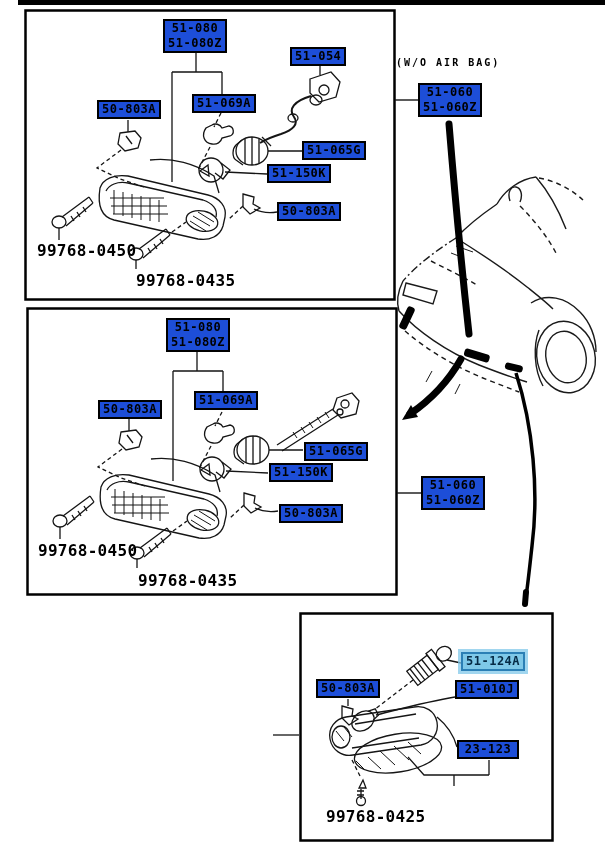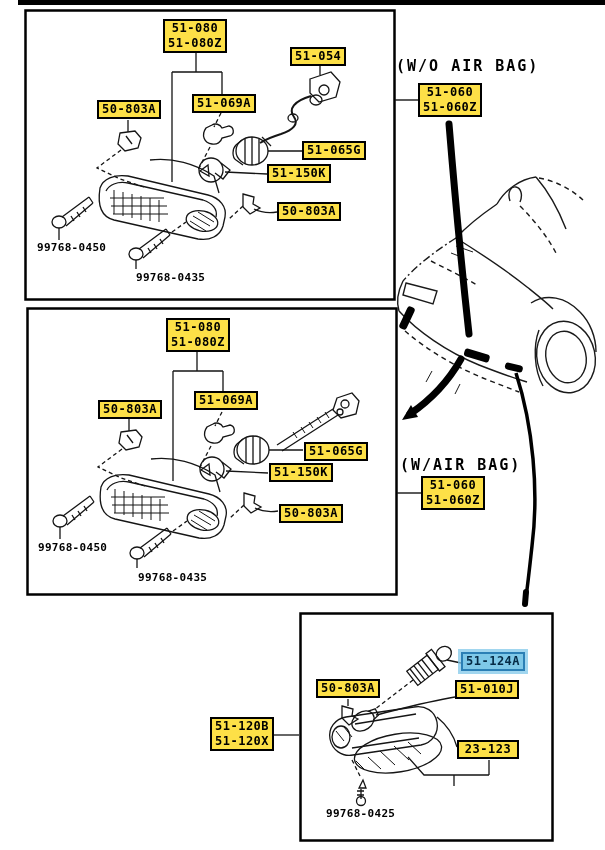--- a/index.html
+++ b/index.html
@@ -1,27 +1,27 @@
 <!DOCTYPE html>
 <html style="--hl: #7EC8E8; --hlb: #2B7FB5;"><head>
 <meta charset="utf-8">
 <style>
   html,body{margin:0;padding:0;background:#fff;}
   #stage{position:relative;width:605px;height:850px;background:#fff;overflow:hidden;
          font-family:"DejaVu Sans Mono",monospace;}
   #art{position:absolute;left:0;top:0;z-index:1;}
-  .plabel{position:absolute;z-index:3;border:2px solid #000;background:#fde047;
+  .plabel{position:absolute;z-index:3;border:2px solid #000;background:#1d4ed8;
           font-weight:bold;font-size:12px;line-height:15px;padding:0 3px;
           letter-spacing:.5px;white-space:nowrap;text-align:center;color:#000;cursor:pointer;}
   .plabel .ln{display:block;}
   .plabel.hl{background:var(--hl,#7EC8E8);border-color:var(--hlb,#2B7FB5);
              box-shadow:0 0 0 3px rgba(130,200,234,.75);color:#052a45;text-align:right;}
-  .ptext{position:absolute;z-index:3;font-weight:bold;font-size:11px;
+  .ptext{position:absolute;z-index:3;font-weight:bold;font-size:16px;
          letter-spacing:.3px;white-space:nowrap;color:#000;}
-  .caption{position:absolute;z-index:3;font-weight:bold;font-size:15px;
+  .caption{position:absolute;z-index:3;font-weight:bold;font-size:10px;
            letter-spacing:2px;white-space:nowrap;color:#000;}
 </style>
 </head>
 <body>
 
 <div id="stage">
 
   <svg id="art" width="605" height="850" viewBox="0 0 605 850">
 
     <rect x="18" y="0" width="587" height="5" fill="#000"></rect>
@@ -183,29 +183,24 @@
     <span class="ln">51-080Z</span>
   </div>
   <div class="plabel" style="left:98px;top:400px">50-803A</div>
   <div class="plabel" style="left:194px;top:391px">51-069A</div>
   <div class="plabel" style="left:304px;top:442px">51-065G</div>
   <div class="plabel" style="left:269px;top:463px">51-150K</div>
   <div class="plabel" style="left:279px;top:504px">50-803A</div>
   <div class="ptext" style="left:38px;top:541px">99768-0450</div>
   <div class="ptext" style="left:138px;top:571px">99768-0435</div>
 
-  <div class="caption" style="left:400px;top:456px">(W/AIR BAG)</div>
   <div class="plabel" style="left:421px;top:476px">
     <span class="ln">51-060</span>
     <span class="ln">51-060Z</span>
   </div>
 
-  <div class="plabel" style="left:210px;top:717px">
-    <span class="ln">51-120B</span>
-    <span class="ln">51-120X</span>
-  </div>
   <div class="plabel hl" style="left:461px;top:652px">51-124A</div>
   <div class="plabel" style="left:316px;top:679px">50-803A</div>
   <div class="plabel" style="left:455px;top:680px">51-010J</div>
   <div class="plabel" style="left:457px;top:740px;min-width:52px">23-123</div>
   <div class="ptext" style="left:326px;top:807px">99768-0425</div>
 
 </div>
 
 </body></html>

